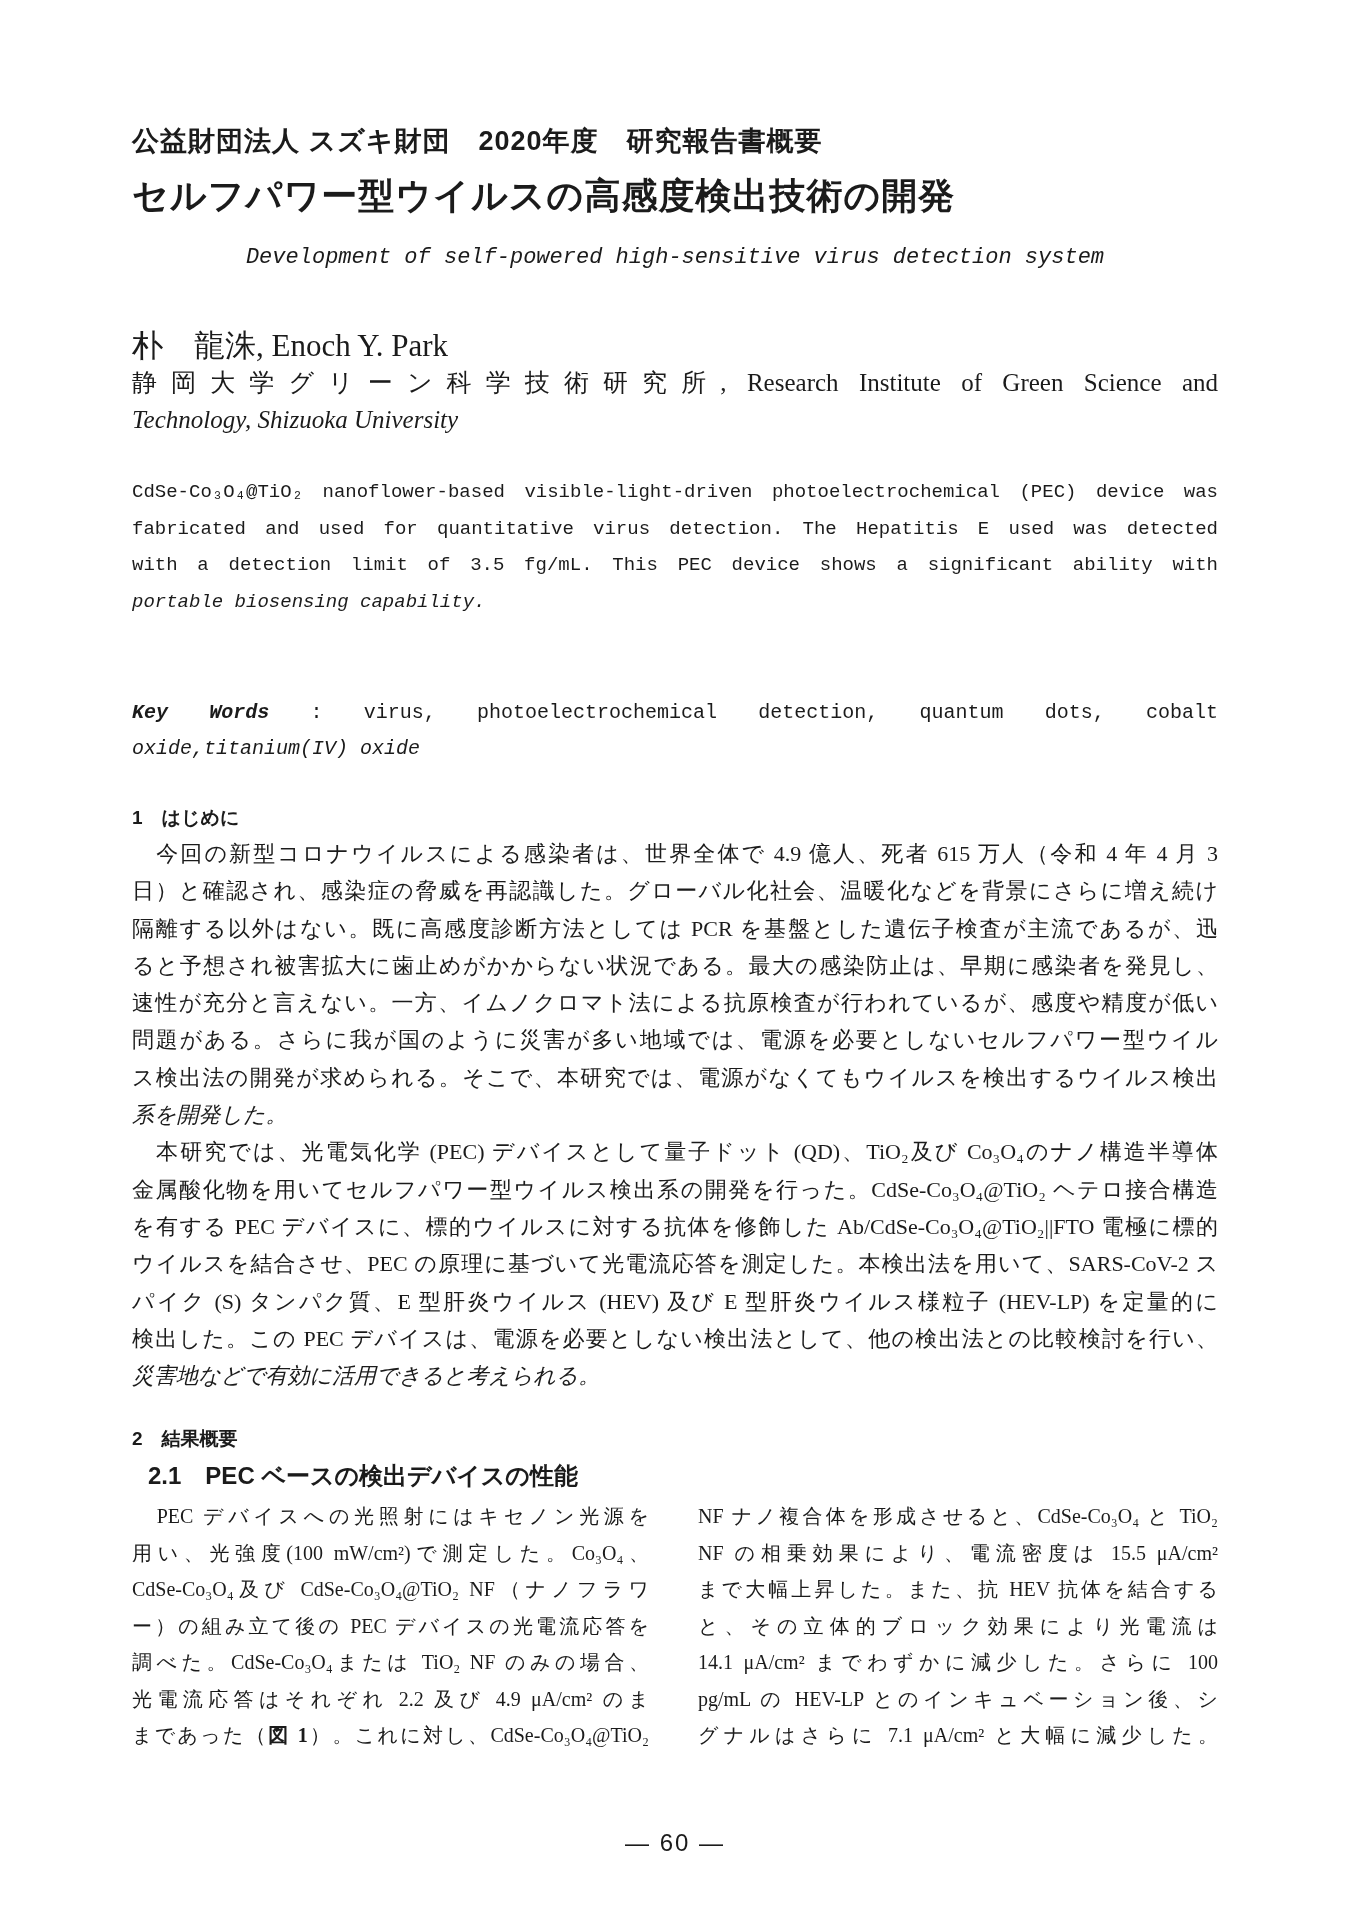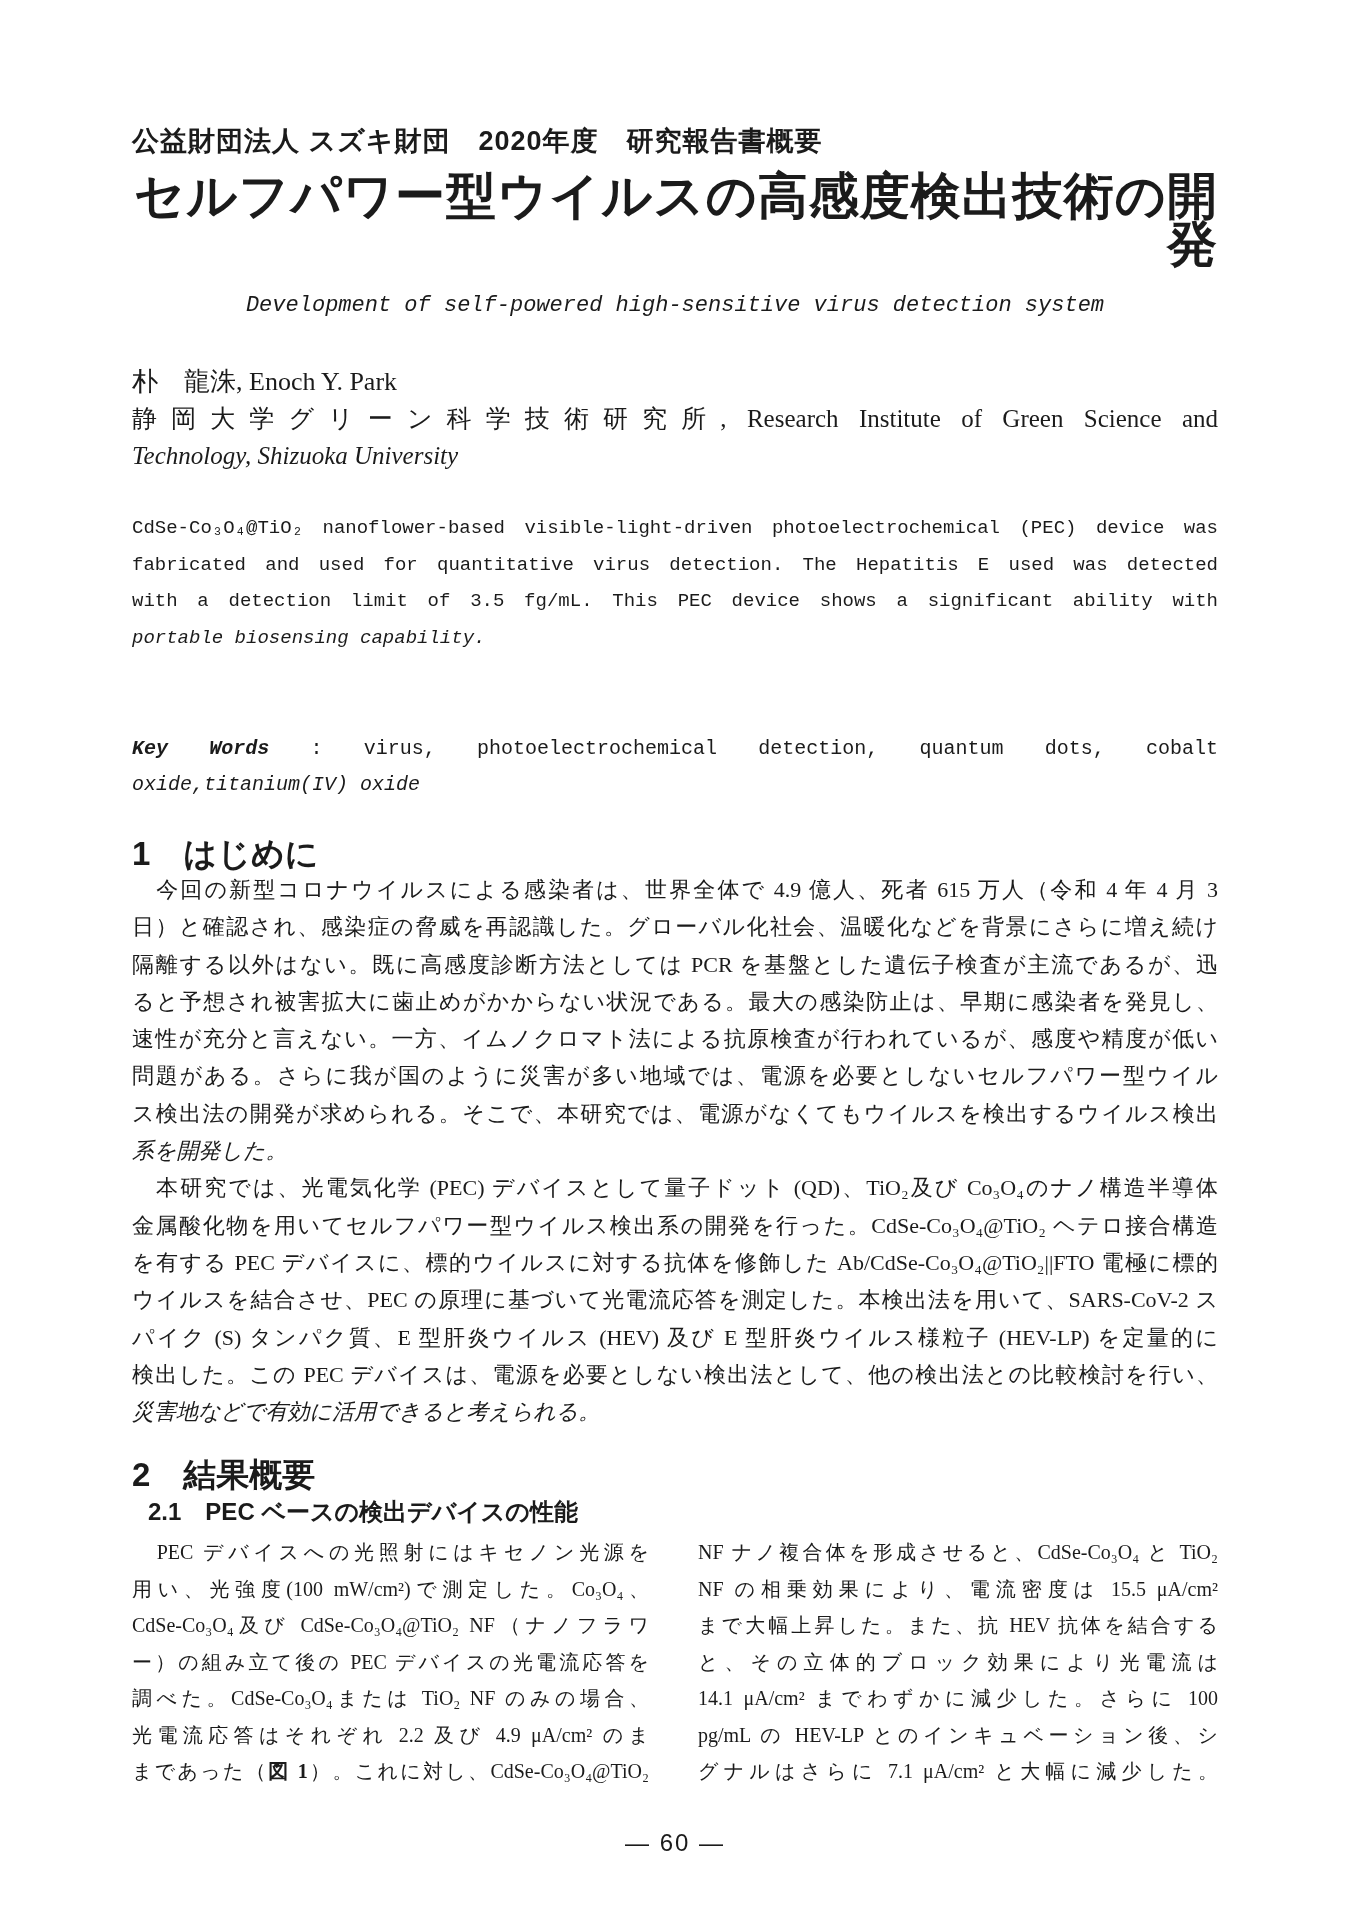--- a/index.html
+++ b/index.html
@@ -18,55 +18,55 @@
 
   .doc-header {
     text-align:left;
     font-family:"Liberation Sans","DejaVu Sans",sans-serif;
     font-weight:bold;
     font-size:27px; line-height:30px;
     letter-spacing:1px;
   }
   .doc-title {
     margin:16px 0 0 0;
-    text-align:right;
+    text-align:left;
     font-family:"Liberation Sans","DejaVu Sans",sans-serif;
     font-weight:bold;
-    font-size:50px; line-height:48px;
+    font-size:36px; line-height:48px;
     letter-spacing:1px;
   }
   .doc-subtitle {
     margin-top:24px;
     text-align:center;
     font-family:"Liberation Mono","DejaVu Sans Mono",monospace;
     font-size:22px; line-height:28px;font-style:italic;
   }
   .authors {
-    margin-top:44px;
-    font-size:26px; line-height:36px;
+    margin-top:56px;
+    font-size:31px; line-height:36px;
   }
   .affiliation { font-size:25px; line-height:37px; }
 
   .abstract {
     margin-top:36px;
     font-family:"Liberation Mono","DejaVu Sans Mono",monospace;
     font-size:19px; line-height:36.5px;
   }
   .keywords {
     margin-top:75px;
     font-family:"Liberation Mono","DejaVu Sans Mono",monospace;
     font-size:20px; line-height:36px;
   }
   .kw-label { font-weight:bold; font-style:italic; }
 
   .sec-h2 {
     margin:34px 0 0 0;
     font-family:"Liberation Sans","DejaVu Sans",sans-serif;
     font-weight:bold;
-    font-size:33px; line-height:34px;
+    font-size:19px; line-height:34px;
   }
   .sec-h2.second { margin-top:28px; }
   .sec-h3 {
     margin:4px 0 0 16px;
     font-family:"Liberation Sans","DejaVu Sans",sans-serif;
     font-weight:bold;
     font-size:24px; line-height:32px;
   }
 
   .body-par { font-size:22px; line-height:37.3px; }

